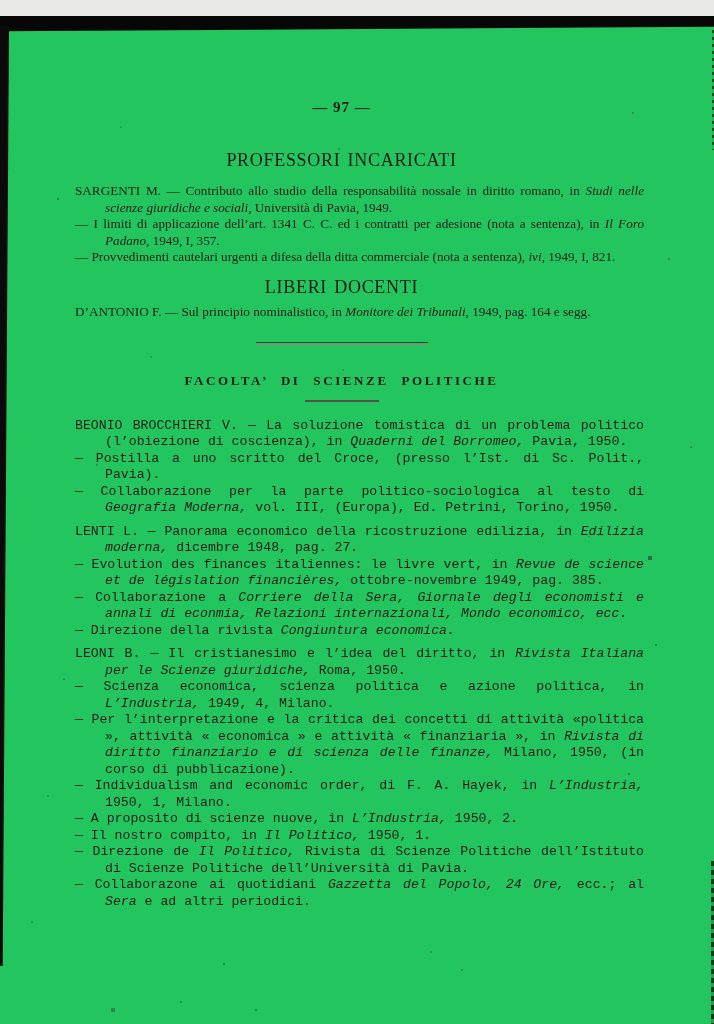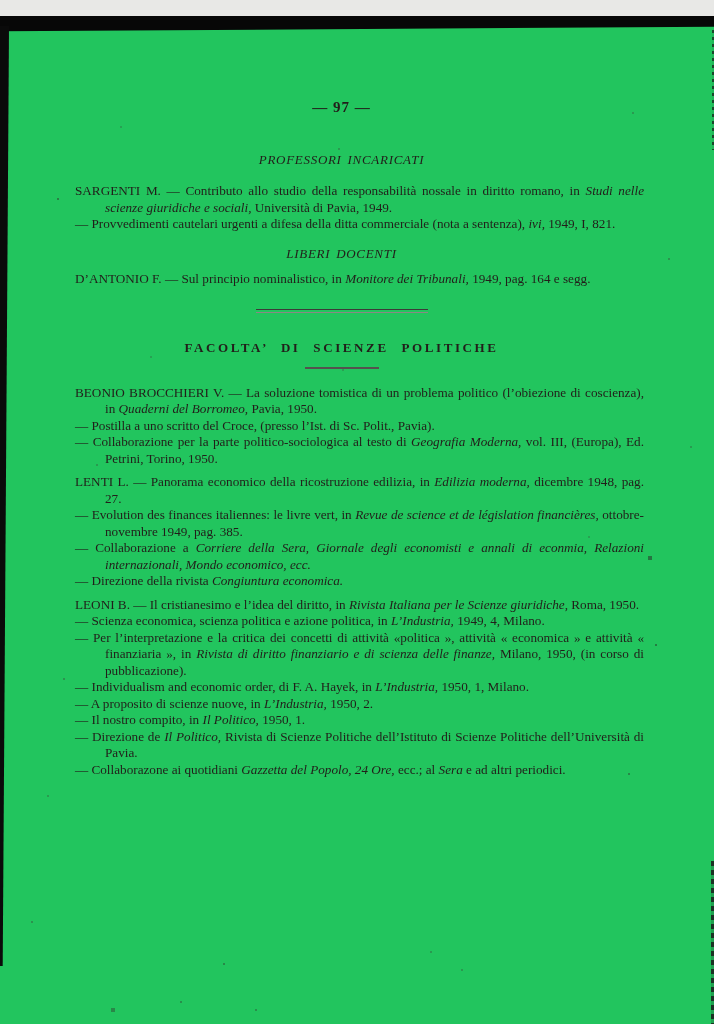--- a/index.html
+++ b/index.html
@@ -65,28 +65,28 @@
     position:absolute; top:0; left:0; width:714px;
     padding:0 70px 0 75px; box-sizing:border-box;
     font-size:13.2px; line-height:16.5px;
   }
   .centered { text-align:center; transform:translateX(-18px); }
   .page-number {
     margin-top:83px;
     font-size:15px; font-weight:bold; letter-spacing:1px;
   }
   .section-heading {
-    font-size:13px; letter-spacing:.7px; word-spacing:2px;font-style:italic;
+    font-size:18px; letter-spacing:.7px; word-spacing:2px;
   }
   .h-incaricati { margin-top:36px; }
   .h-docenti   { margin-top:13px;text-align:center; }
   .h-ruolo     { margin-top:25px; }
   .entries { margin-top:15px; text-align:justify; }
   #entries-docenti { margin-top:9px; }
-  #entries-ruolo   { margin-top:16px; }
+  #entries-ruolo   { margin-top:16px;font-family:Liberation Mono, monospace; }
   .entry-group + .entry-group { margin-top:7px; }
   p.entry {
     margin:0;
     padding-left:30px; text-indent:-30px;
   }
   em { font-style:italic; }
   .rule-double {
     margin:21px auto 0; width:172px; height:2px;
     border-top:1.6px solid #3c3a38; border-bottom:1.1px solid #8a8884;
     transform:translateX(-18px);
@@ -115,20 +115,21 @@
 
   <div class="content">
 
     <div class="page-number centered">— 97 —</div>
 
     <div class="section-heading h-incaricati centered">PROFESSORI INCARICATI</div>
 
     <div class="entries" id="entries-incaricati">
         <div class="entry-group">
           <p class="entry"><span>SARGENTI M. — Contributo allo studio della responsabilità nossale in diritto romano, in </span><em>Studi nelle scienze giuridiche e sociali,</em><span> Università di Pavia, 1949.</span></p>
+          <p class="entry"><span>— I limiti di applicazione dell’art. 1341 C. C. ed i contratti per adesione (nota a sentenza), in </span><em>Il Foro Padano,</em><span> 1949, I, 357.</span></p>
           <p class="entry"><span>— Provvedimenti cautelari urgenti a difesa della ditta commerciale (nota a sentenza), </span><em>ivi,</em><span> 1949, I, 821.</span></p>
         </div>
       </div>
 
     <div class="section-heading h-docenti centered">LIBERI DOCENTI</div>
 
     <div class="entries" id="entries-docenti">
         <div class="entry-group">
           <p class="entry"><span>D’ANTONIO F. — Sul principio nominalistico, in </span><em>Monitore dei Tribunali,</em><span> 1949, pag. 164 e segg.</span></p>
         </div>

